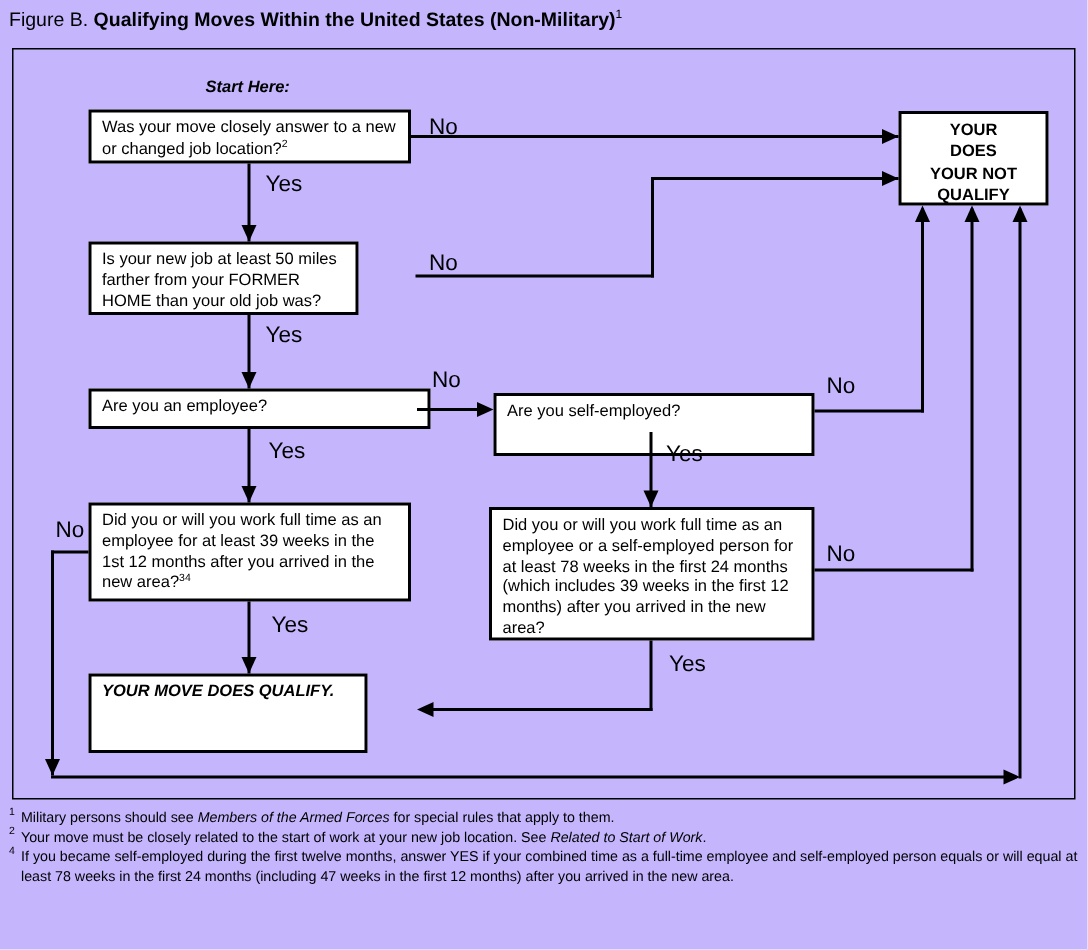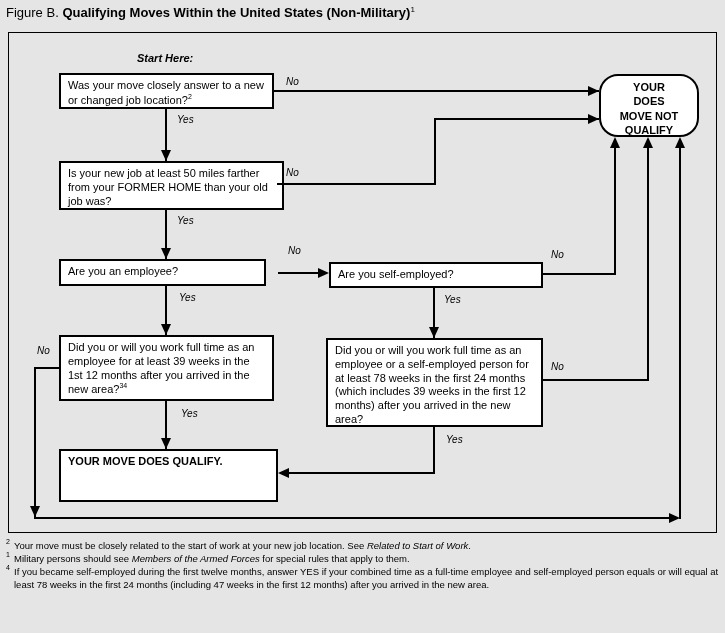--- a/index.html
+++ b/index.html
@@ -1,33 +1,33 @@
 <!DOCTYPE html>
 <html><head>
 <meta charset="utf-8">
 <style>
   * { margin:0; padding:0; box-sizing:border-box; }
   html,body { background:#ffffff; }
   body { width:725px; height:633px; position:relative; font-family:"Liberation Sans", sans-serif; color:#000; }
-  .page { position:absolute; left:0; top:0; width:725px; height:633px; background:#e5e5e5; overflow:hidden; }
+  .page { position:absolute; left:0; top:0; width:725px; height:633px; background:#c4b5fd; overflow:hidden; }
 
   
   .title { position:absolute; left:6px; top:5px; font-size:13px; white-space:nowrap; }
   .title .bold { font-weight:bold; }
   .title sup { font-size:8px; }
 
   
   .frame { position:absolute; left:8px; top:32px; width:709px; height:501px; border:1px solid #000; }
 
   
   .fbox { position:absolute; border:2px solid #000; background:#fff; font-size:11px; line-height:1.25; padding:4px 7px; }
   .fbox sup { font-size:7px; }
   .startlbl { position:absolute; font-weight:bold; font-style:italic; font-size:11px; }
-  .bigbox { text-align:center; font-weight:bold; line-height:1.3; padding:4px 2px;border-radius:19px; }
-  .lbl { position:absolute; font-style:italic; font-size:10px; }
+  .bigbox { text-align:center; font-weight:bold; line-height:1.3; padding:4px 2px; }
+  .lbl { position:absolute; font-size:15px; }
 
   
   .hline { position:absolute; height:2px; background:#000; }
   .vline { position:absolute; width:2px; background:#000; }
 
   
   .ah { position:absolute; width:0; height:0; }
   .ah-right { border-top:5px solid transparent; border-bottom:5px solid transparent; border-left:11px solid #000; }
   .ah-left  { border-top:5px solid transparent; border-bottom:5px solid transparent; border-right:11px solid #000; }
   .ah-down  { border-left:5px solid transparent; border-right:5px solid transparent; border-top:11px solid #000; }
@@ -53,45 +53,45 @@
 
     <div class="startlbl" style="left:128px; top:19px;">Start Here:</div>
 
     <div class="fbox" style="left:50px; top:40px; width:215px; height:36px;">
       <span>Was your move closely answer to a new or changed job location?</span><sup>2</sup>
     </div>
 
     <div class="fbox bigbox" style="left:590px; top:41px; width:100px; height:63px;">
       <div>YOUR</div>
       <div>DOES</div>
-      <div>MOVE NOT</div>
+      <div>YOUR NOT</div>
       <div>QUALIFY</div>
     </div>
 
-    <div class="fbox" style="left:50px; top:128px; width:225px; height:49px;">
+    <div class="fbox" style="left:50px; top:128px; width:180px; height:49px;">
       <span>Is your new job at least 50 miles farther from your FORMER HOME than your old job was?</span>
     </div>
 
-    <div class="fbox" style="left:50px; top:226px; width:207px; height:27px;">
+    <div class="fbox" style="left:50px; top:226px; width:228px; height:27px;">
       <span>Are you an employee?</span>
     </div>
 
-    <div class="fbox" style="left:320px; top:229px; width:214px; height:26px;">
+    <div class="fbox" style="left:320px; top:229px; width:214px; height:42px;">
       <span>Are you self-employed?</span>
     </div>
 
     <div class="fbox" style="left:50px; top:302px; width:215px; height:66px;">
       <span>Did you or will you work full time as an employee for at least 39 weeks in the 1st 12 months after you arrived in the new area?</span><sup>34</sup>
     </div>
 
     <div class="fbox" style="left:317px; top:305px; width:217px; height:89px;">
       <span>Did you or will you work full time as an employee or a self-employed person for at least 78 weeks in the first 24 months (which includes 39 weeks in the first 12 months) after you arrived in the new area?</span>
     </div>
 
-    <div class="fbox" style="left:50px; top:416px; width:219px; height:53px;">
+    <div class="fbox" style="left:50px; top:416px; width:186px; height:53px;font-style:italic;">
       <div style="font-weight:bold;">YOUR MOVE DOES QUALIFY.</div>
     </div>
 
     <div class="vline" style="left:156px; top:76px; height:52px;"></div>
     <div class="ah ah-down" style="left:152px; top:117px;"></div>
 
     <div class="hline" style="left:265px; top:57px; width:325px;"></div>
     <div class="ah ah-right" style="left:579px; top:53px;"></div>
 
     <div class="hline" style="left:268px; top:150px; width:159px;"></div>
@@ -143,23 +143,23 @@
     <div class="lbl" style="left:542px; top:216px;">No</div>
     <div class="lbl" style="left:435px; top:261px;">Yes</div>
     <div class="lbl" style="left:28px;  top:312px;">No</div>
     <div class="lbl" style="left:172px; top:375px;">Yes</div>
     <div class="lbl" style="left:542px; top:328px;">No</div>
     <div class="lbl" style="left:437px; top:401px;">Yes</div>
   </div>
 
   <div class="footnotes">
     <div class="fn">
-      <span class="mark">2</span><span>Your move must be closely related to the start of work at your new job location. See </span><i>Related to Start of Work</i><span>.</span>
+      <span class="mark">1</span><span>Military persons should see </span><i>Members of the Armed Forces</i><span> for special rules that apply to them.</span>
     </div>
     <div class="fn">
-      <span class="mark">1</span><span>Military persons should see </span><i>Members of the Armed Forces</i><span> for special rules that apply to them.</span>
+      <span class="mark">2</span><span>Your move must be closely related to the start of work at your new job location. See </span><i>Related to Start of Work</i><span>.</span>
     </div>
     <div class="fn">
       <span class="mark">4</span><span>If you became self-employed during the first twelve months, answer YES if your combined time as a full-time employee and self-employed person equals or will equal at least 78 weeks in the first 24 months (including 47 weeks in the first 12 months) after you arrived in the new area.</span><i></i><span></span>
     </div>
   </div>
 
 </div>
 
 </body></html>

